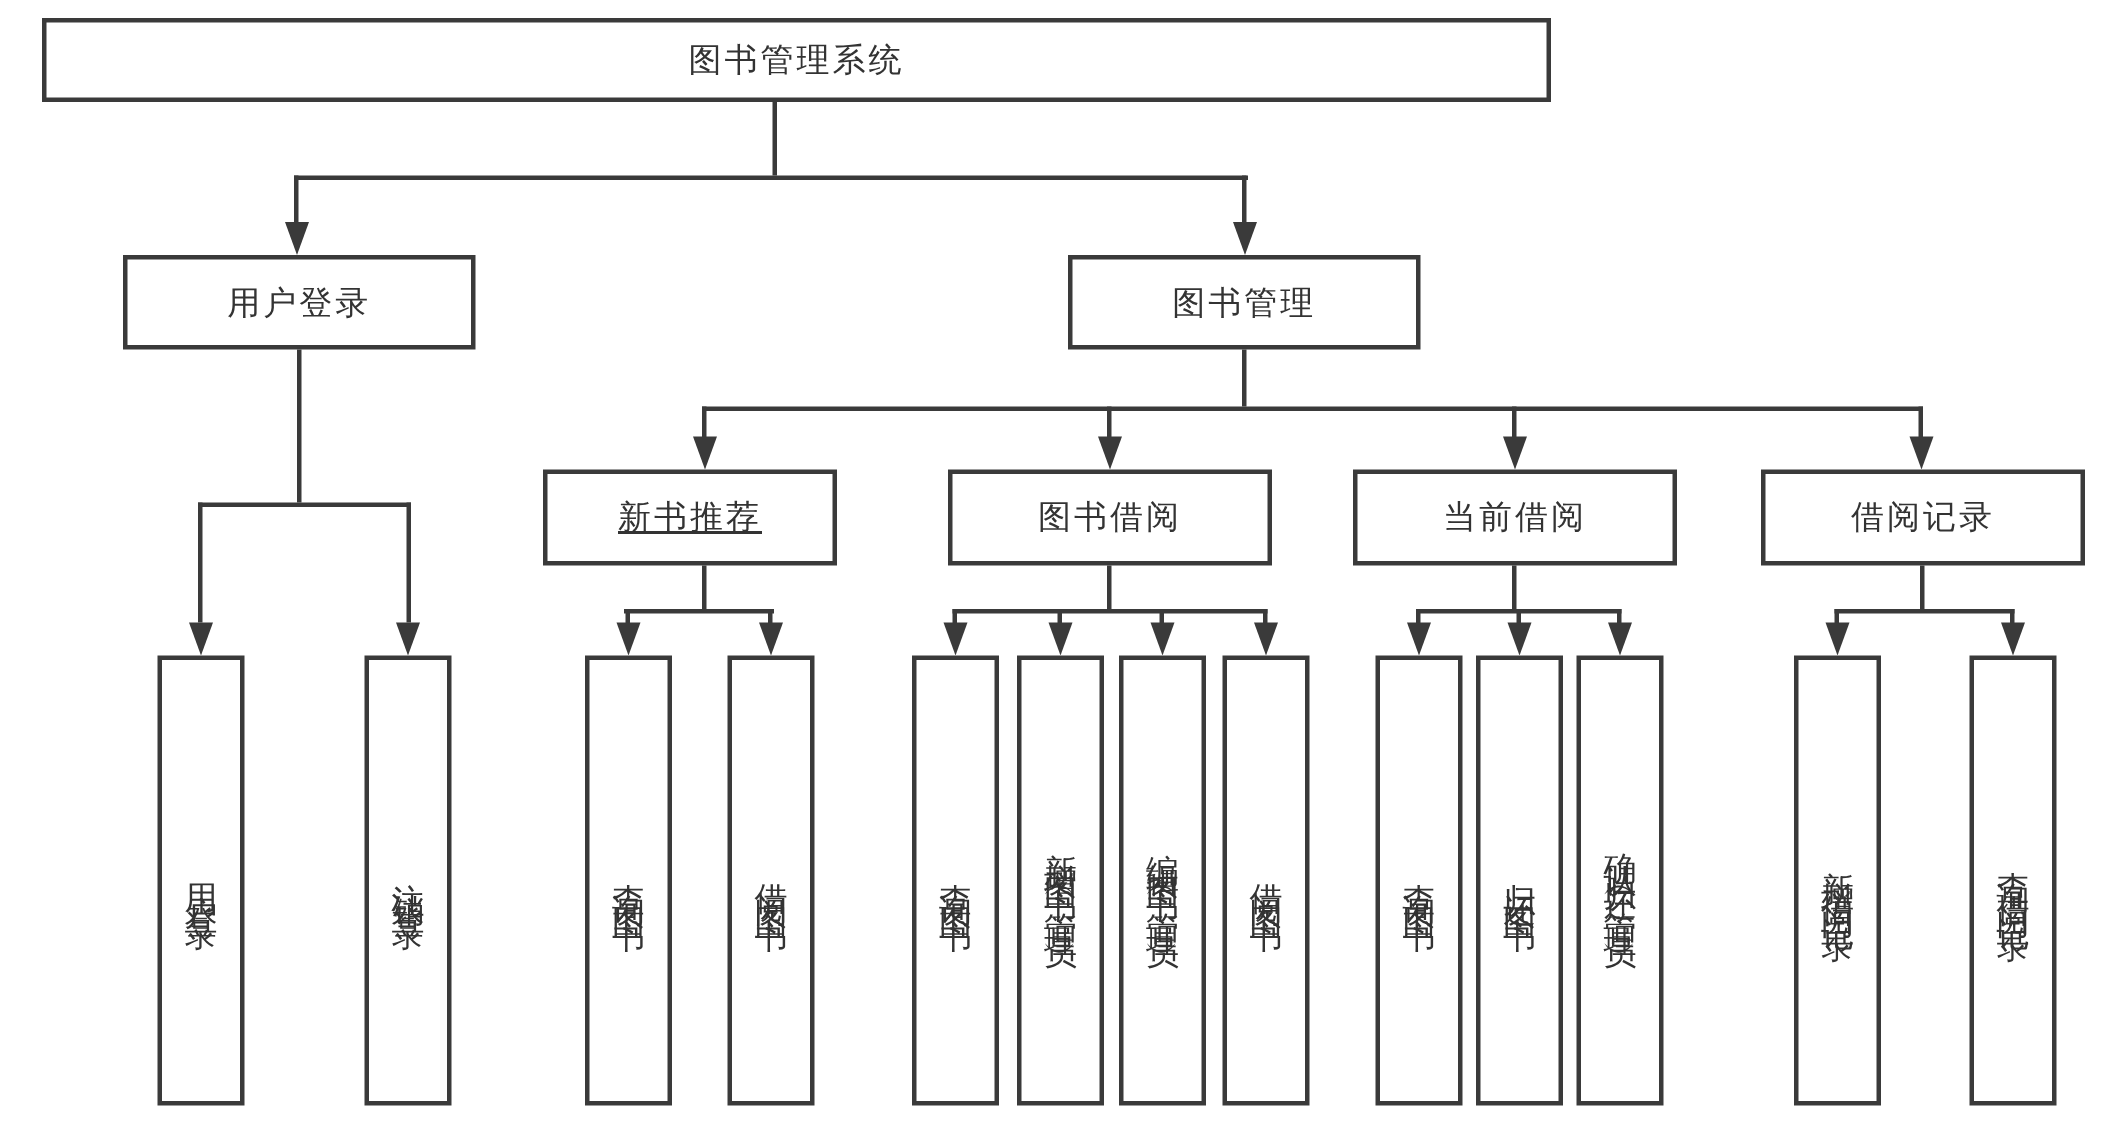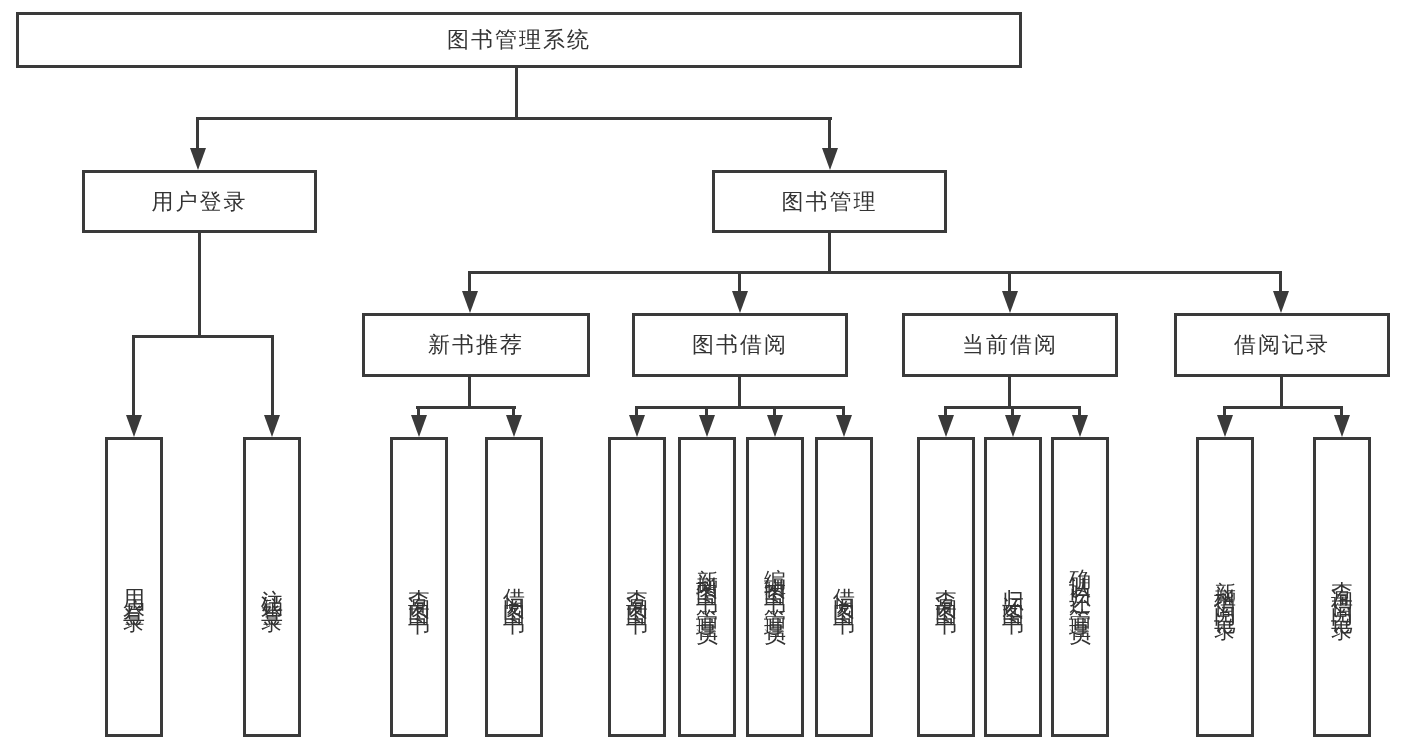--- a/index.html
+++ b/index.html
@@ -34,21 +34,21 @@
     position:absolute;top:713px;right:6px;font-size:21px;color:#abaeb4;
     letter-spacing:1px;text-shadow:1px 1px 1px rgba(214,96,96,0.35);
     white-space:nowrap;
   }
 </style>
 </head>
 <body>
 
 <div class="canvas">
 
-  <div class="box" style="left:16px;top:12px;width:1006px;height:56px;">
+  <div class="box" style="left:28px;top:12px;width:1006px;height:56px;">
     <span>图书管理系统</span>
   </div>
 
   <div class="vline" style="left:515px;top:68px;height:49px;"></div>
   <div class="hline" style="left:196px;top:117px;width:636px;"></div>
   <div class="vline" style="left:196px;top:117px;height:36px;"></div>
   <div class="arrow" style="left:190px;top:148px;"></div>
   <div class="vline" style="left:828px;top:117px;height:36px;"></div>
   <div class="arrow" style="left:822px;top:148px;"></div>
 
@@ -70,21 +70,21 @@
   <div class="hline" style="left:468px;top:271px;width:814px;"></div>
   <div class="vline" style="left:468px;top:271px;height:22px;"></div>
   <div class="arrow" style="left:462px;top:291px;"></div>
   <div class="vline" style="left:738px;top:271px;height:22px;"></div>
   <div class="arrow" style="left:732px;top:291px;"></div>
   <div class="vline" style="left:1008px;top:271px;height:22px;"></div>
   <div class="arrow" style="left:1002px;top:291px;"></div>
   <div class="vline" style="left:1279px;top:271px;height:22px;"></div>
   <div class="arrow" style="left:1273px;top:291px;"></div>
 
-  <div class="box" style="left:362px;top:313px;width:228px;height:64px;">
+  <div class="box" style="left:362px;top:313px;width:196px;height:64px;text-decoration:underline;">
     <span>新书推荐</span>
   </div>
   <div class="box" style="left:632px;top:313px;width:216px;height:64px;">
     <span>图书借阅</span>
   </div>
   <div class="box" style="left:902px;top:313px;width:216px;height:64px;">
     <span>当前借阅</span>
   </div>
   <div class="box" style="left:1174px;top:313px;width:216px;height:64px;">
     <span>借阅记录</span>

